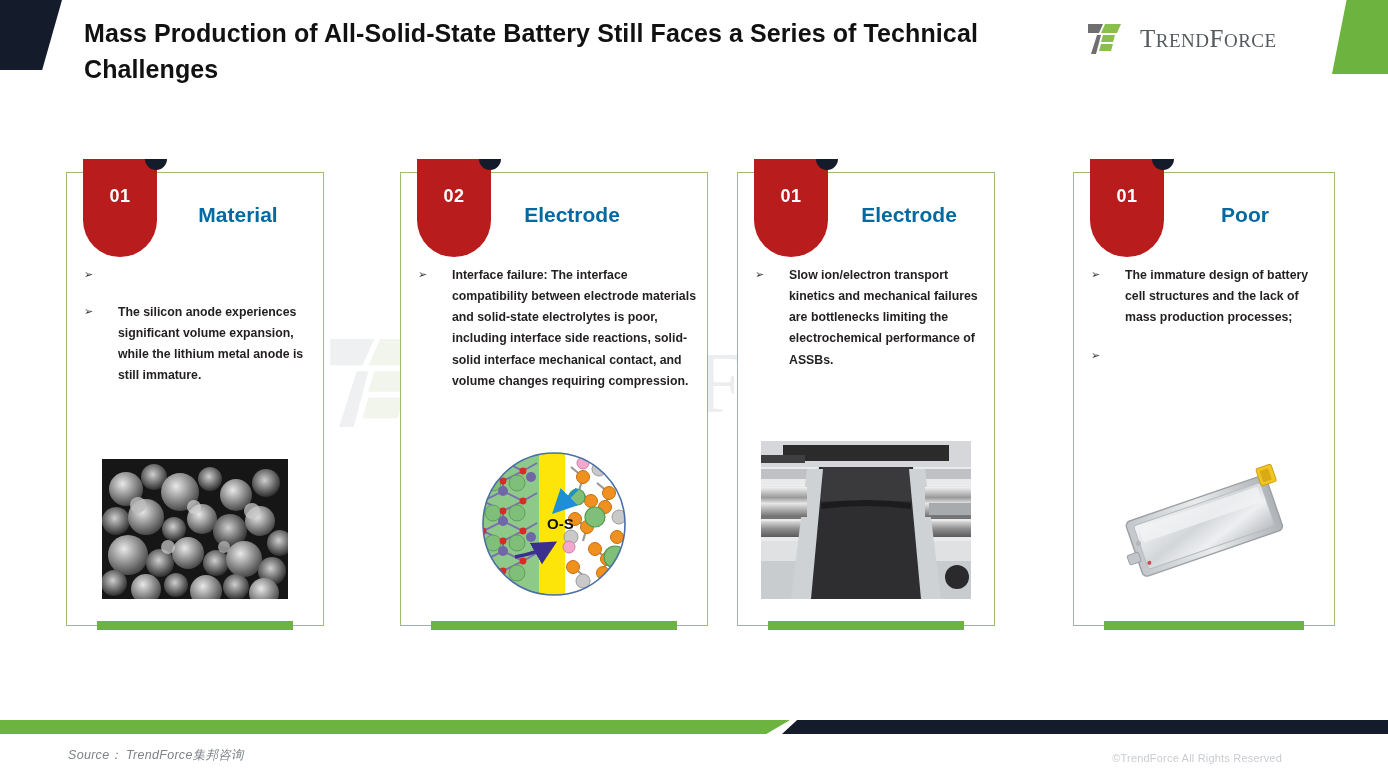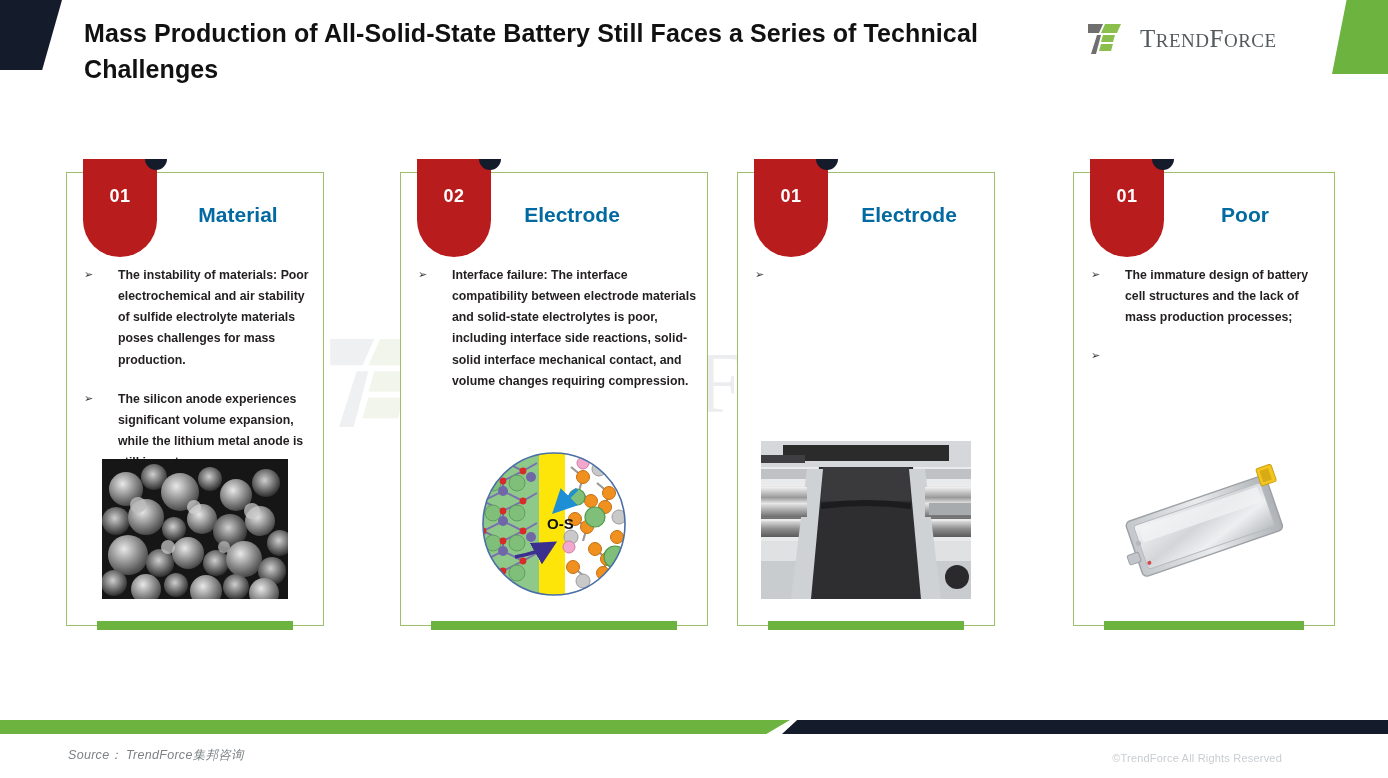--- a/index.html
+++ b/index.html
@@ -159,21 +159,20 @@
 
 <div class="card" id="card-0">
   <div class="badge-wrap">
     <div class="badge">01</div>
     <div class="badge-notch"></div>
   </div>
   <div class="card-title">Material</div>
   <div class="bullets">
     <div class="bullet">
       <span class="bullet-marker">➢</span>
-      <span class="bullet-text">The instability of materials: Poor electrochemical and air stability of sulfide electrolyte materials poses challenges for mass production.</span>
     </div>
     <div class="bullet">
       <span class="bullet-marker">➢</span>
       <span class="bullet-text">The silicon anode experiences significant volume expansion, while the lithium metal anode is still immature.</span>
     </div>
   </div>
   <div class="card-figure">
     <svg class="fig-box" width="186" height="140" viewBox="0 0 186 140">
       <defs>
         <radialGradient id="g1" cx="40%" cy="35%" r="65%">
@@ -347,20 +346,21 @@
 
 <div class="card" id="card-2">
   <div class="badge-wrap">
     <div class="badge">01</div>
     <div class="badge-notch"></div>
   </div>
   <div class="card-title">Electrode</div>
   <div class="bullets">
     <div class="bullet">
       <span class="bullet-marker">➢</span>
+      <span class="bullet-text">Slow ion/electron transport kinetics and mechanical failures are bottlenecks limiting the electrochemical performance of ASSBs.</span>
     </div>
   </div>
   <div class="card-figure">
     <svg class="fig-box" width="210" height="158" viewBox="0 0 210 158">
       <defs>
         <linearGradient id="steel" x1="0" y1="0" x2="0" y2="1">
           <stop offset="0%" stop-color="#f2f2f2"></stop>
             <stop offset="35%" stop-color="#9a9a9a"></stop>
           <stop offset="55%" stop-color="#e6e6e6"></stop>
             <stop offset="100%" stop-color="#6d6d6d"></stop>

